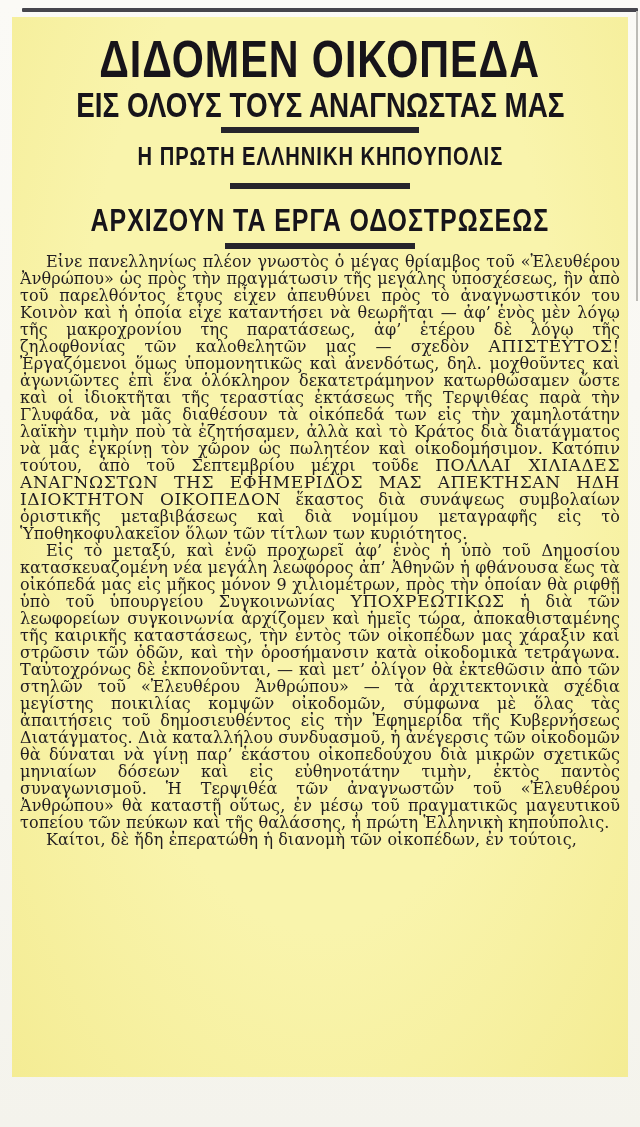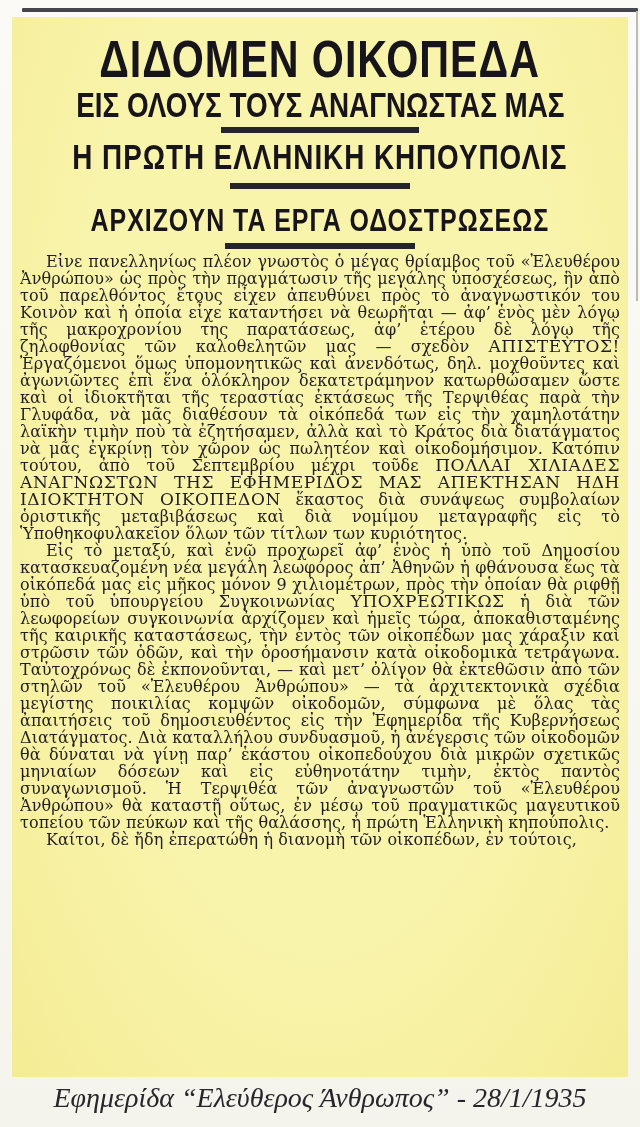--- a/index.html
+++ b/index.html
@@ -29,21 +29,21 @@
     background:radial-gradient(ellipse at 50% 38%, #f9f4ac 55%, #f4ec94 100%);
     box-sizing:border-box;
     padding:14px 8px 0 8px;
     color:#1c181c;
   }
   .hl{ text-align:center; font-family:"Liberation Sans", sans-serif; font-weight:bold; color:#17141a; white-space:nowrap;}
   .cond{ display:inline-block; transform:scale(0.96,1.22); transform-origin:50% 55%; }
   .hl1{ font-size:43px; line-height:56px; letter-spacing:1px; }
   .hl2{ font-size:29px; line-height:36px; letter-spacing:0px; margin-top:0; }
   .hl3{ font-size:30px; line-height:36px; letter-spacing:2px; margin-top:10px; }
-  .hl4{ font-size:29px; line-height:36px; letter-spacing:1px; margin-top:6px; }
+  .hl4{ font-size:21px; line-height:36px; letter-spacing:1px; margin-top:6px; }
   .hl5{ font-size:26px; line-height:42px; letter-spacing:1px; margin-top:10px; }
   .rule{ background:#26242b; height:6px; margin:0 auto; }
   .rule1{ width:198px; margin-top:4px; }
   .rule2{ width:180px; margin-top:8px; }
   .rule3{ width:190px; margin-top:2px; }
   .article{
     margin-top:4px;
     height:764px;
     overflow:hidden;
     font-size:16px;
@@ -96,16 +96,13 @@
       </p>
       <p>
         <span>Εἰς τὸ μεταξύ, καὶ ἐνῷ προχωρεῖ ἀφ’ ἑνὸς ἡ ὑπὸ τοῦ Δημοσίου κατασκευαζομένη νέα μεγάλη λεωφόρος ἀπ’ Ἀθηνῶν ἡ φθάνουσα ἕως τὰ οἰκόπεδά μας εἰς μῆκος μόνον 9 χιλιομέτρων, πρὸς τὴν ὁποίαν θὰ ριφθῇ ὑπὸ τοῦ ὑπουργείου Συγκοινωνίας </span><span class="seg-caps">ΥΠΟΧΡΕΩΤΙΚΩΣ</span><span> ἡ διὰ τῶν λεωφορείων συγκοινωνία ἀρχίζομεν καὶ ἡμεῖς τώρα, ἀποκαθισταμένης τῆς καιρικῆς καταστάσεως, τὴν ἐντὸς τῶν οἰκοπέδων μας χάραξιν καὶ στρῶσιν τῶν ὁδῶν, καὶ τὴν ὁροσήμανσιν κατὰ οἰκοδομικὰ τετράγωνα. Ταὐτοχρόνως δὲ ἐκπονοῦνται, — καὶ μετ’ ὀλίγον θὰ ἐκτεθῶσιν ἀπὸ τῶν στηλῶν τοῦ «Ἐλευθέρου Ἀνθρώπου» — τὰ ἀρχιτεκτονικὰ σχέδια μεγίστης ποικιλίας κομψῶν οἰκοδομῶν, σύμφωνα μὲ ὅλας τὰς ἀπαιτήσεις τοῦ δημοσιευθέντος εἰς τὴν Ἐφημερίδα τῆς Κυβερνήσεως Διατάγματος. Διὰ καταλλήλου συνδυασμοῦ, ἡ ἀνέγερσις τῶν οἰκοδομῶν θὰ δύναται νὰ γίνῃ παρ’ ἑκάστου οἰκοπεδούχου διὰ μικρῶν σχετικῶς μηνιαίων δόσεων καὶ εἰς εὐθηνοτάτην τιμὴν, ἐκτὸς παντὸς συναγωνισμοῦ. Ἡ Τερψιθέα τῶν ἀναγνωστῶν τοῦ «Ἐλευθέρου Ἀνθρώπου» θὰ καταστῇ οὕτως, ἐν μέσῳ τοῦ πραγματικῶς μαγευτικοῦ τοπείου τῶν πεύκων καὶ τῆς θαλάσσης, ἡ πρώτη Ἑλληνικὴ κηπούπολις.</span>
       </p>
       <p>
         <span>Καίτοι, δὲ ἤδη ἐπερατώθη ἡ διανομὴ τῶν οἰκοπέδων, ἐν τούτοις, </span>
       </p>
     </div>
   </div>
 
-  <div class="caption">
-    <span>Εφημερίδα “Ελεύθερος Άνθρωπος” - 28/1/1935</span>
-  </div>
 </div>
 
 </body></html>

